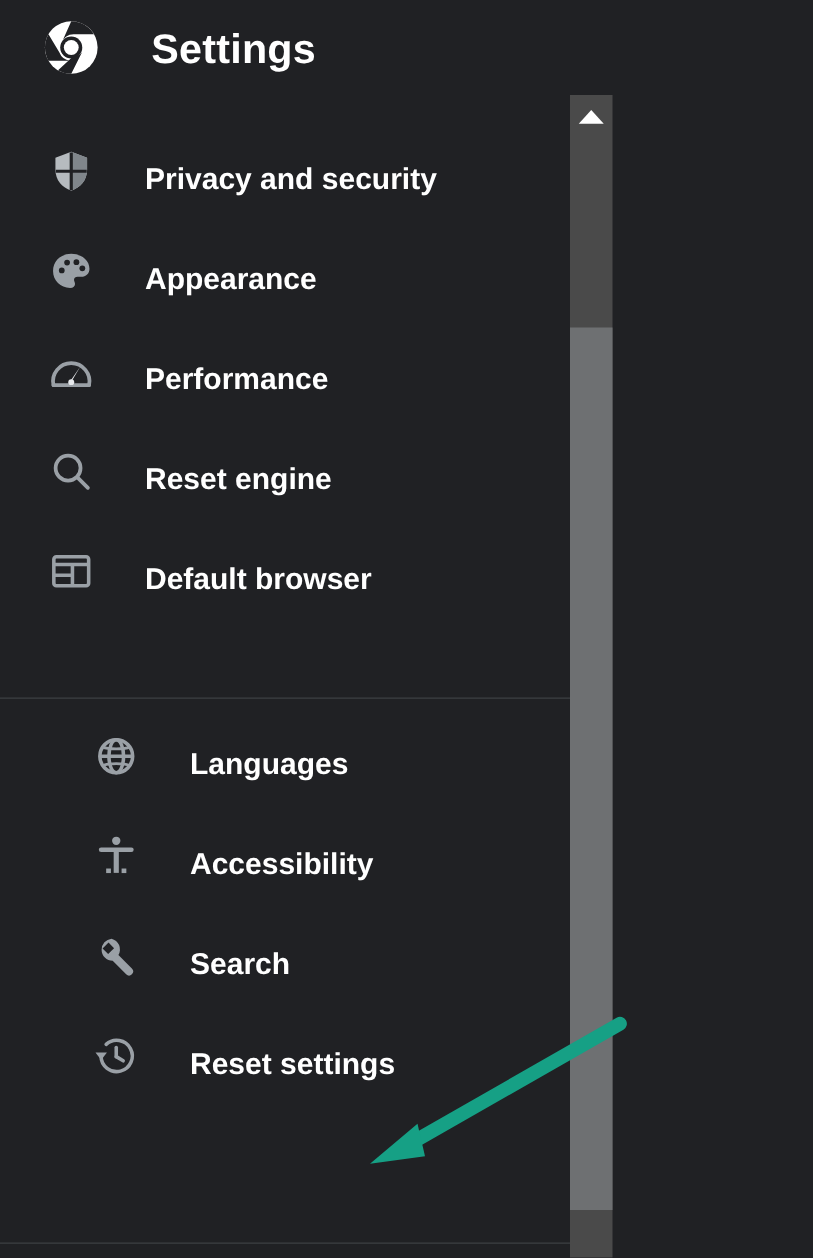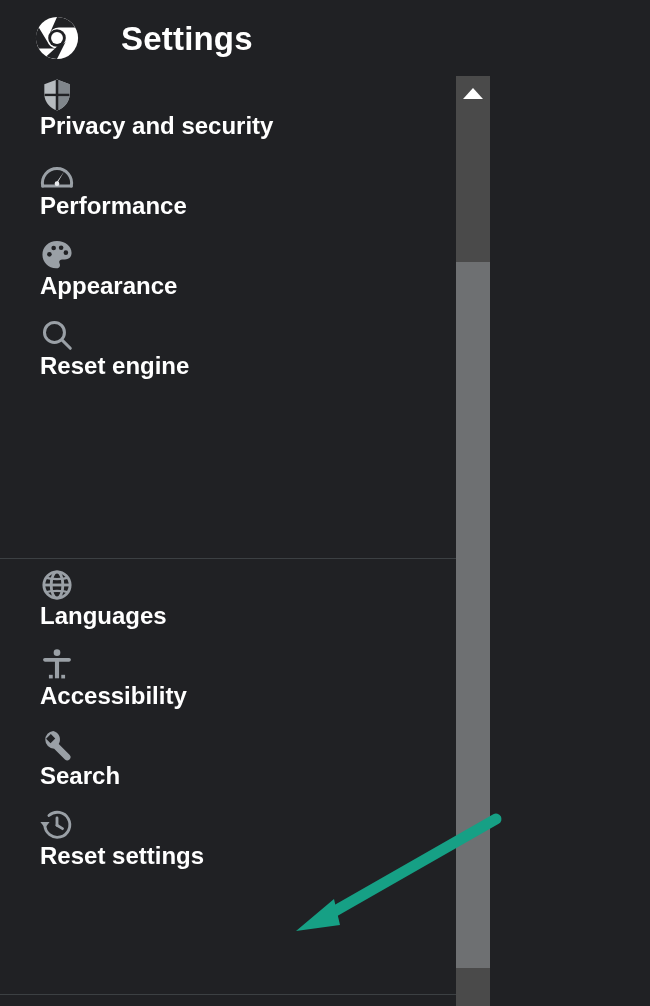--- a/index.html
+++ b/index.html
@@ -58,29 +58,28 @@
     line-height: 1;
   }
 
   
   .menu-group {
     position: absolute;
     left: 0;
     width: 456px;
   }
   #group-1 { top: 76px; }
-  #group-2 { top: 566px; }
+  #group-2 { top: 544px; padding-left: 36px; }
 
   .menu-item {
     position: relative;
     display: flex;
-    align-items: flex-start;
+    align-items: flex-end;
     height: 80px;
     cursor: pointer;
-    flex-direction: column;
   }
   .menu-icon {
     width: 38px;
     height: 38px;
     margin-left: 38px;
     flex: none;
     display: block;
     color: #9aa0a6;
   }
   .menu-label {
@@ -169,47 +168,56 @@
           <path d="M12 2.2 L20 5.2 V11.4 C20 16.4 16.6 20.4 12 21.8 C7.4 20.4 4 16.4 4 11.4 V5.2 Z" fill="#b6bbbf"></path>
           <path d="M12 2.2 L20 5.2 V11.4 C20 16.4 16.6 20.4 12 21.8 Z" fill="#80868b"></path>
           <path d="M11.2 2.5 L11.2 21.6 L12.8 21.6 L12.8 2.5 Z" fill="#202124"></path>
           <path d="M4.2 11.2 L19.8 11.2 L19.8 12.7 L4.2 12.7 Z" fill="#202124"></path>
         </svg>
         <div class="menu-label">Privacy and security</div>
       </div>
 
       <div class="menu-item">
         <svg class="menu-icon" viewBox="0 0 24 24" aria-hidden="true">
-          <path d="M3 19 A9.2 9.2 0 1 1 21 19" fill="none" stroke="#9aa0a6" stroke-width="1.9" stroke-linecap="round"></path>
-          <path d="M3 19 L21 19" fill="none" stroke="#9aa0a6" stroke-width="1.9" stroke-linecap="round"></path>
-          <path d="M11.2 17.4 L16.6 9.6 L12.8 16.1 Z" fill="#e8eaed"></path>
-          <circle cx="12" cy="17.5" r="1.5" fill="#e8eaed"></circle>
-        </svg>
-        <div class="menu-label">Performance</div>
-      </div>
-
-      <div class="menu-item">
-        <svg class="menu-icon" viewBox="0 0 24 24" aria-hidden="true">
           <path d="M12 3.2 C6.6 3.2 2.8 6.9 2.8 11.9 C2.8 16.7 6.6 20.4 11.4 20.4 C13.1 20.4 13.9 19.5 13.9 18.4 C13.9 17.6 13.4 17.1 13.4 16.3 C13.4 15.4 14.2 14.8 15.2 14.8 L17 14.8 C19.5 14.8 21.2 13.1 21.2 10.7 C21.2 6.5 17.2 3.2 12 3.2 Z" fill="#9aa0a6"></path>
           <circle cx="7.2" cy="11.6" r="1.45" fill="#202124"></circle>
           <circle cx="9.9" cy="7.6" r="1.45" fill="#202124"></circle>
           <circle cx="14.6" cy="7.4" r="1.45" fill="#202124"></circle>
           <circle cx="17.6" cy="10.5" r="1.45" fill="#202124"></circle>
         </svg>
         <div class="menu-label">Appearance</div>
       </div>
 
       <div class="menu-item">
         <svg class="menu-icon" viewBox="0 0 24 24" aria-hidden="true">
+          <path d="M3 19 A9.2 9.2 0 1 1 21 19" fill="none" stroke="#9aa0a6" stroke-width="1.9" stroke-linecap="round"></path>
+          <path d="M3 19 L21 19" fill="none" stroke="#9aa0a6" stroke-width="1.9" stroke-linecap="round"></path>
+          <path d="M11.2 17.4 L16.6 9.6 L12.8 16.1 Z" fill="#e8eaed"></path>
+          <circle cx="12" cy="17.5" r="1.5" fill="#e8eaed"></circle>
+        </svg>
+        <div class="menu-label">Performance</div>
+      </div>
+
+      <div class="menu-item">
+        <svg class="menu-icon" viewBox="0 0 24 24" aria-hidden="true">
           <circle cx="10.4" cy="10.4" r="6.3" fill="none" stroke="#9aa0a6" stroke-width="1.9"></circle>
           <line x1="15.1" y1="15.1" x2="20.4" y2="20.4" stroke="#9aa0a6" stroke-width="1.9" stroke-linecap="round"></line>
         </svg>
         <div class="menu-label">Reset engine</div>
       </div>
 
+      <div class="menu-item">
+        <svg class="menu-icon" viewBox="0 0 24 24" aria-hidden="true">
+          <rect x="3.2" y="4.7" width="17.6" height="14.6" rx="1.3" fill="none" stroke="#9aa0a6" stroke-width="1.8"></rect>
+          <line x1="3.2" y1="8.6" x2="20.8" y2="8.6" stroke="#9aa0a6" stroke-width="1.8"></line>
+          <line x1="12.6" y1="8.6" x2="12.6" y2="19.3" stroke="#9aa0a6" stroke-width="1.8"></line>
+          <line x1="3.2" y1="14" x2="12.6" y2="14" stroke="#9aa0a6" stroke-width="1.8"></line>
+        </svg>
+        <div class="menu-label">Default browser</div>
+      </div>
 
 
     </div>
 
     <div class="divider" id="divider-top"></div>
 
     <div class="menu-group" id="group-2">
 
       <div class="menu-item">
         <svg class="menu-icon" viewBox="0 0 24 24" aria-hidden="true">

